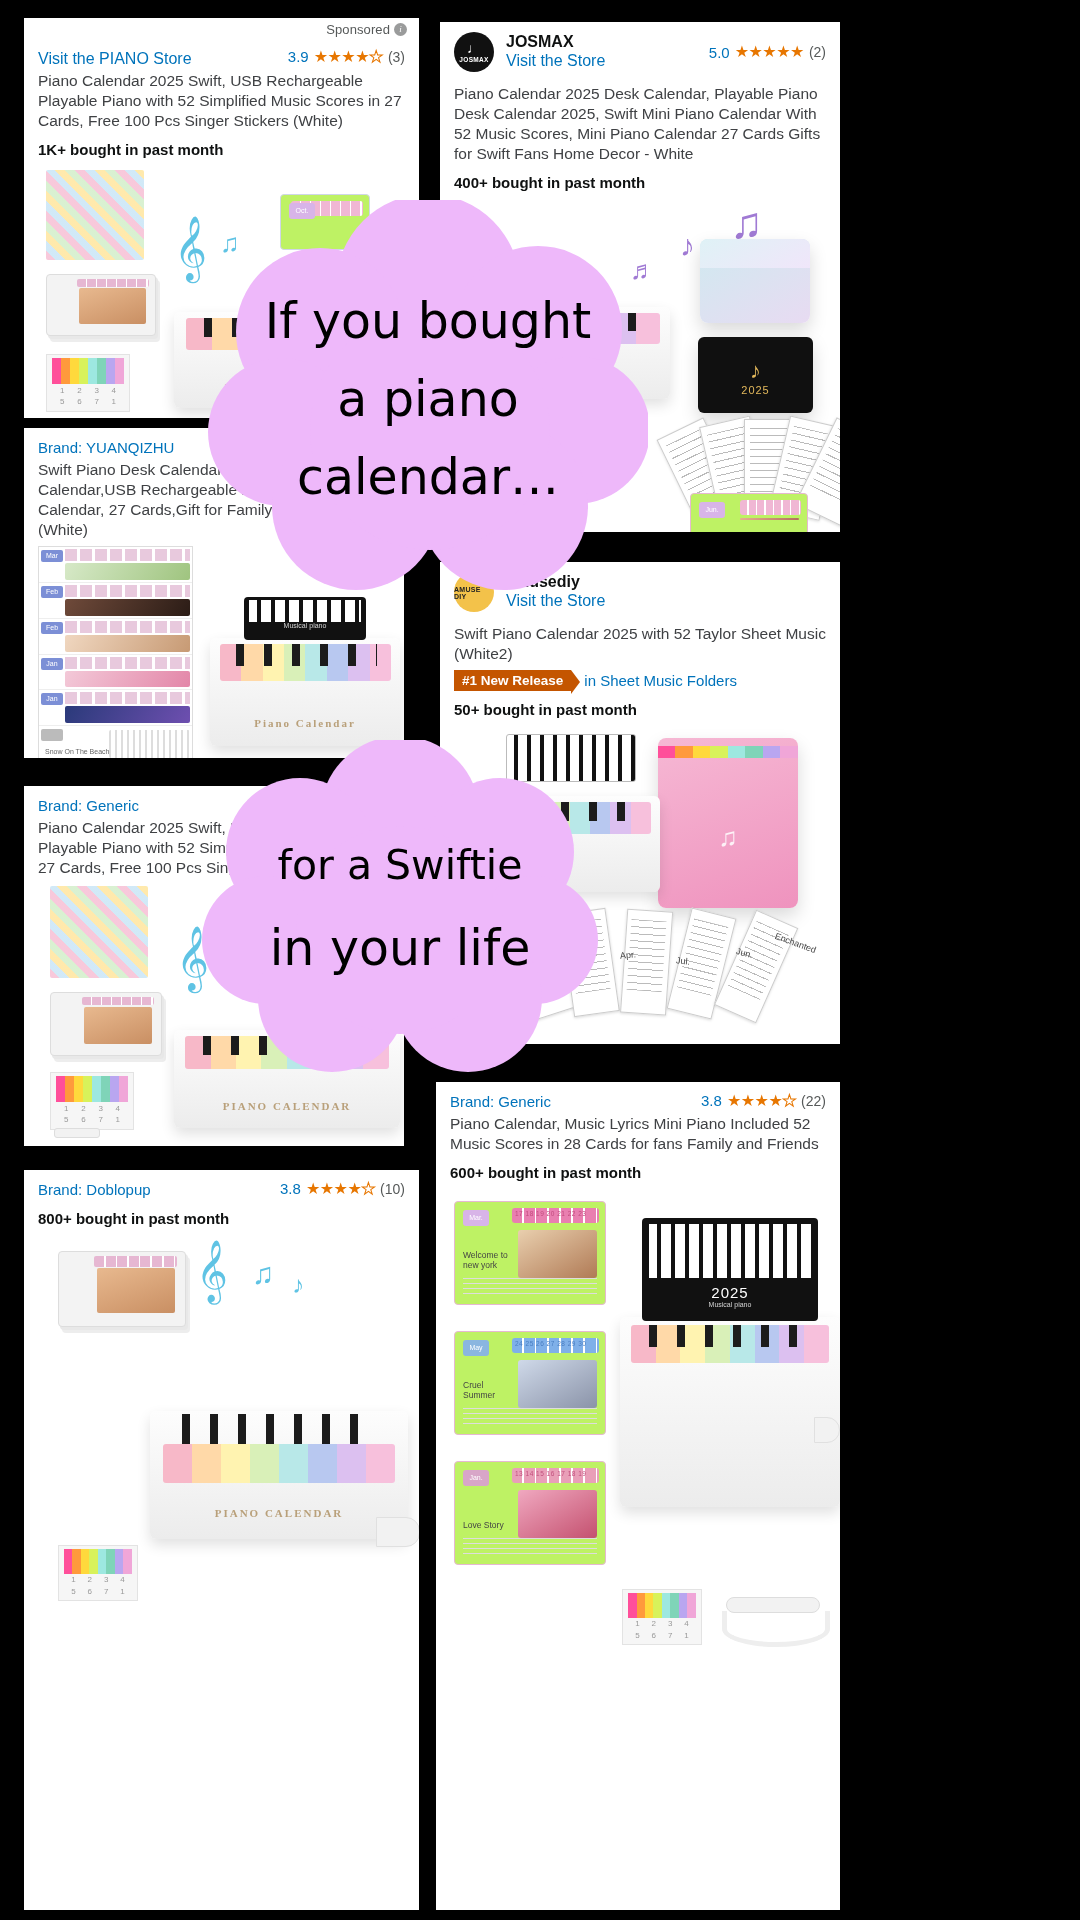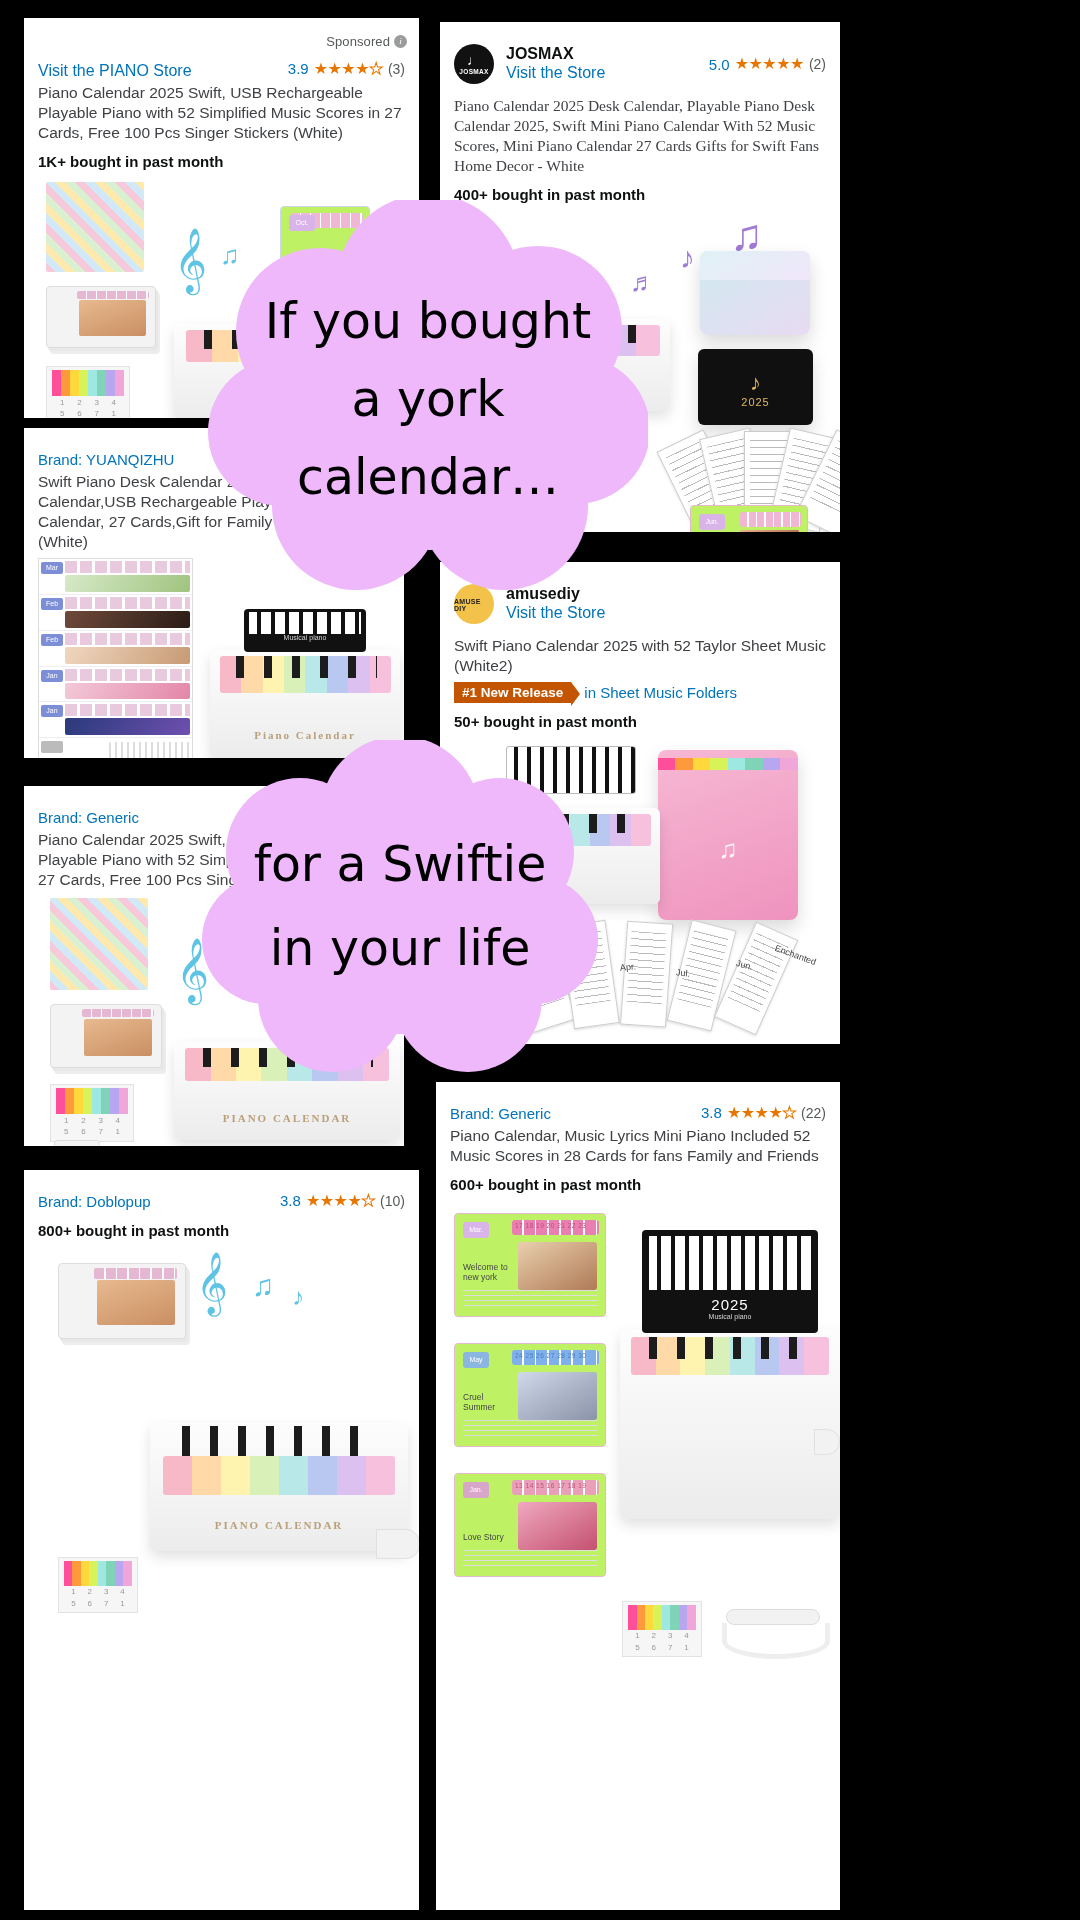--- a/index.html
+++ b/index.html
@@ -9,21 +9,21 @@
     font-family: "Liberation Sans", sans-serif;
     overflow: hidden;
   }
   #stage { position: relative; width: 1080px; height: 1920px; background:#000; }
 
   .card {
     position: absolute;
     background: #fff;
     overflow: hidden;
   }
-  .card-body { padding: 10px 14px 6px 14px; position: relative; margin-top: 12px; }
+  .card-body { padding: 10px 14px 6px 14px; position: relative; }
 
   .sponsored {
     position: absolute; top: 4px; right: 12px;
     font-size: 13px; color: #565959; letter-spacing: .1px;
     display: flex; align-items: center; gap: 4px;
   }
   .info-dot {
     display:inline-block; width: 13px; height: 13px; border-radius: 50%;
     background: #9a9b9b; color:#fff; font-size: 9px; line-height: 13px;
     text-align:center; font-style: italic; font-family: "Liberation Serif", serif;
@@ -216,21 +216,21 @@
         <div>
           <div class="seller-name">JOSMAX</div>
           <a class="seller-sub">Visit the Store</a>
         </div>
         <span class="rating" style="margin-left:auto; align-self:center;text-align:right;">
           <span class="num">5.0</span>
           <span class="stars">★★★★★</span>
           <span class="rcount">(2)</span>
         </span>
       </div>
-      <div class="title" style="margin-top:10px;font-family:Liberation Serif, serif;">Piano Calendar 2025 Desk Calendar, Playable Piano Desk Calendar 2025, Swift Mini Piano Calendar With 52 Music Scores, Mini Piano Calendar 27 Cards Gifts for Swift Fans Home Decor - White</div>
+      <div class="title" style="margin-top:10px;">Piano Calendar 2025 Desk Calendar, Playable Piano Desk Calendar 2025, Swift Mini Piano Calendar With 52 Music Scores, Mini Piano Calendar 27 Cards Gifts for Swift Fans Home Decor - White</div>
       <div class="bought">400+ bought in past month</div>
     </div>
     <div class="img-area" style="height:360px;">
       <div class="notes purple" style="left:290px; top:4px; font-size:44px;">♫</div>
       <div class="notes purple" style="left:240px; top:34px; font-size:30px;">♪</div>
       <div class="notes purple" style="left:190px; top:60px; font-size:26px;">♬</div>
       <div class="piano" style="left:20px; top:110px; width:210px; height:92px;">
         <div class="keybed"></div>
           <div class="blacks"></div>
       </div>
@@ -510,37 +510,37 @@
         <circle cx="330" cy="130" r="84"></circle>
         <circle cx="74" cy="232" r="74"></circle>
         <circle cx="368" cy="230" r="74"></circle>
         <circle cx="148" cy="306" r="84"></circle>
         <circle cx="296" cy="306" r="84"></circle>
         <circle cx="222" cy="230" r="120"></circle>
       </g>
     </svg>
     <div class="inner">
       <div style="font-size:49px; line-height:78px;">If you bought</div>
-      <div style="font-size:49px; line-height:78px;">a york</div>
+      <div style="font-size:49px; line-height:78px;">a piano</div>
       <div style="font-size:49px; line-height:78px;">calendar…</div>
     </div>
   </div>
 
   <div class="bubble" id="bubble2" style="left:200px; top:740px; width:400px; height:334px;">
     <svg viewBox="0 0 400 334" style="position:absolute; inset:0; width:100%; height:100%;">
       <g fill="#eeb8fa">
         <circle cx="200" cy="76" r="80"></circle>
         <circle cx="100" cy="112" r="74"></circle>
         <circle cx="300" cy="112" r="74"></circle>
         <circle cx="66" cy="200" r="64"></circle>
         <circle cx="334" cy="200" r="64"></circle>
         <circle cx="132" cy="258" r="74"></circle>
         <circle cx="268" cy="258" r="74"></circle>
         <circle cx="200" cy="190" r="104"></circle>
       </g>
     </svg>
     <div class="inner">
-      <div style="font-size:49px; line-height:84px;">for a Swiftie</div>
+      <div style="font-size:41px; line-height:84px;">for a Swiftie</div>
       <div style="font-size:49px; line-height:84px;">in your life</div>
     </div>
   </div>
 
 </div>
 
 </body></html>

